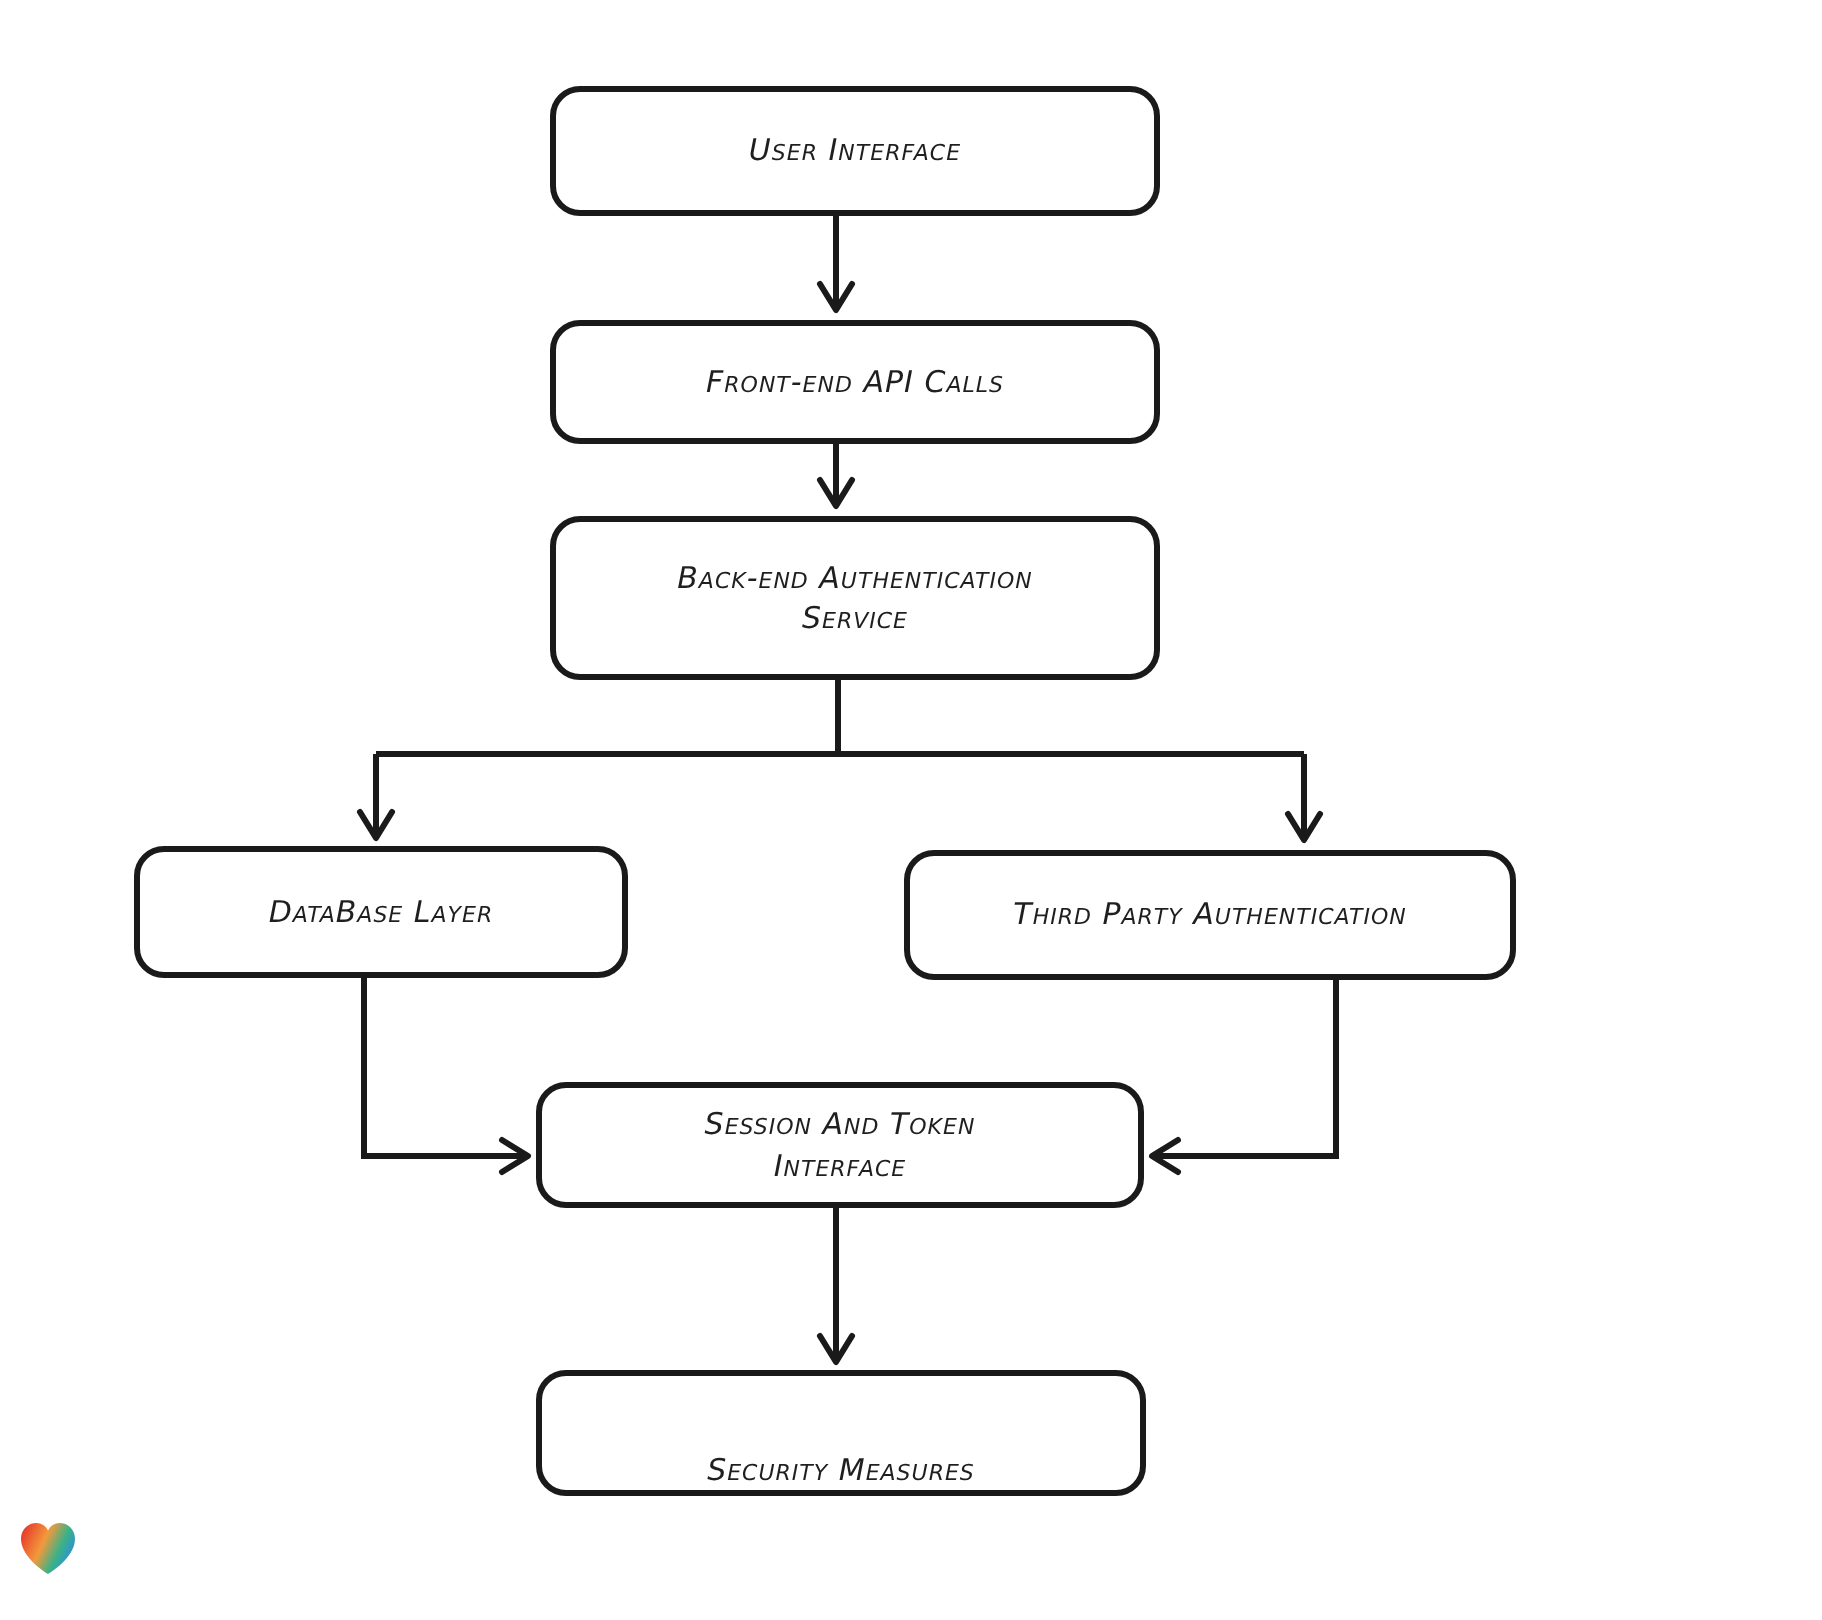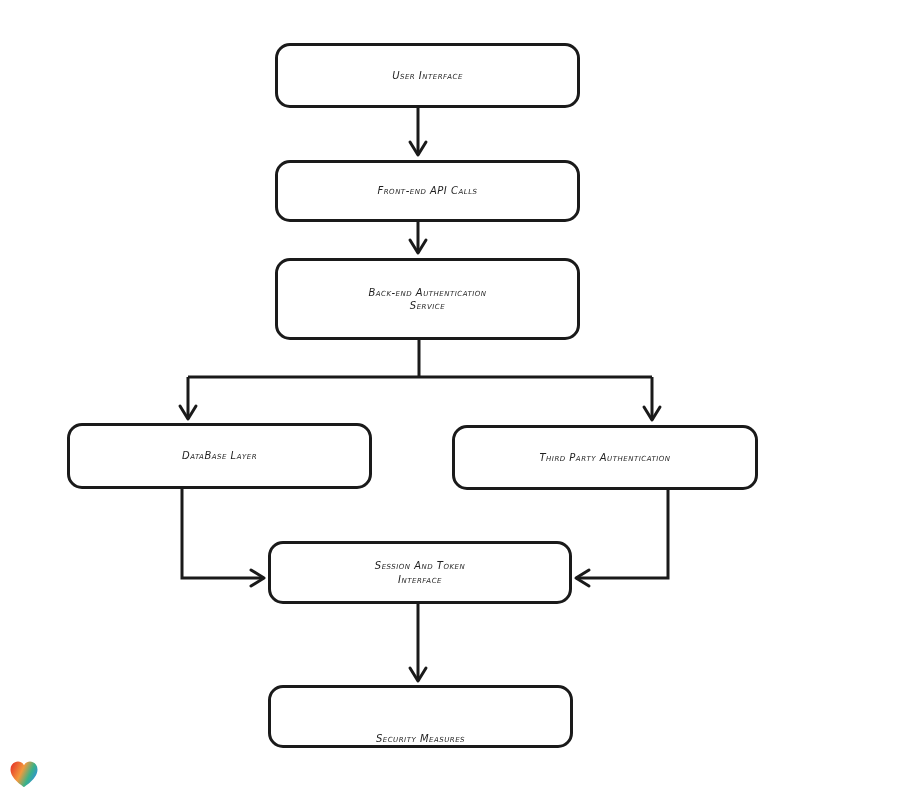--- a/index.html
+++ b/index.html
@@ -28,32 +28,32 @@
     border: 3.5px solid #1a1a1a;
     border-radius: 15px;
     display: flex;
     align-items: center;
     justify-content: center;
     text-align: center;
   }
   .node-label {
     font-style: italic;
     font-variant: small-caps;
-    font-size: 10px;
+    font-size: 15px;
     line-height: 1.35;
     letter-spacing: 0.5px;
     color: #1f1f1f;
     white-space: pre-line;
     padding: 0 18px;
   }
   
   .n-ui  { left: 275px; top: 43px;  width: 305px; height: 65px; }
   .n-api { left: 275px; top: 160px; width: 305px; height: 62px; }
   .n-be  { left: 275px; top: 258px; width: 305px; height: 82px; }
-  .n-db  { left: 67px;  top: 423px; width: 305px; height: 66px; }
+  .n-db  { left: 67px;  top: 423px; width: 247px; height: 66px; }
   .n-tp  { left: 452px; top: 425px; width: 306px; height: 65px; }
   .n-se  { left: 268px; top: 541px; width: 304px; height: 63px; }
   .n-sec { left: 268px; top: 685px; width: 305px; height: 63px; align-items: flex-end; }
 
   .logo-heart {
     position: absolute;
     left: 8px;
     top: 758px;
     width: 32px;
     height: 32px;

